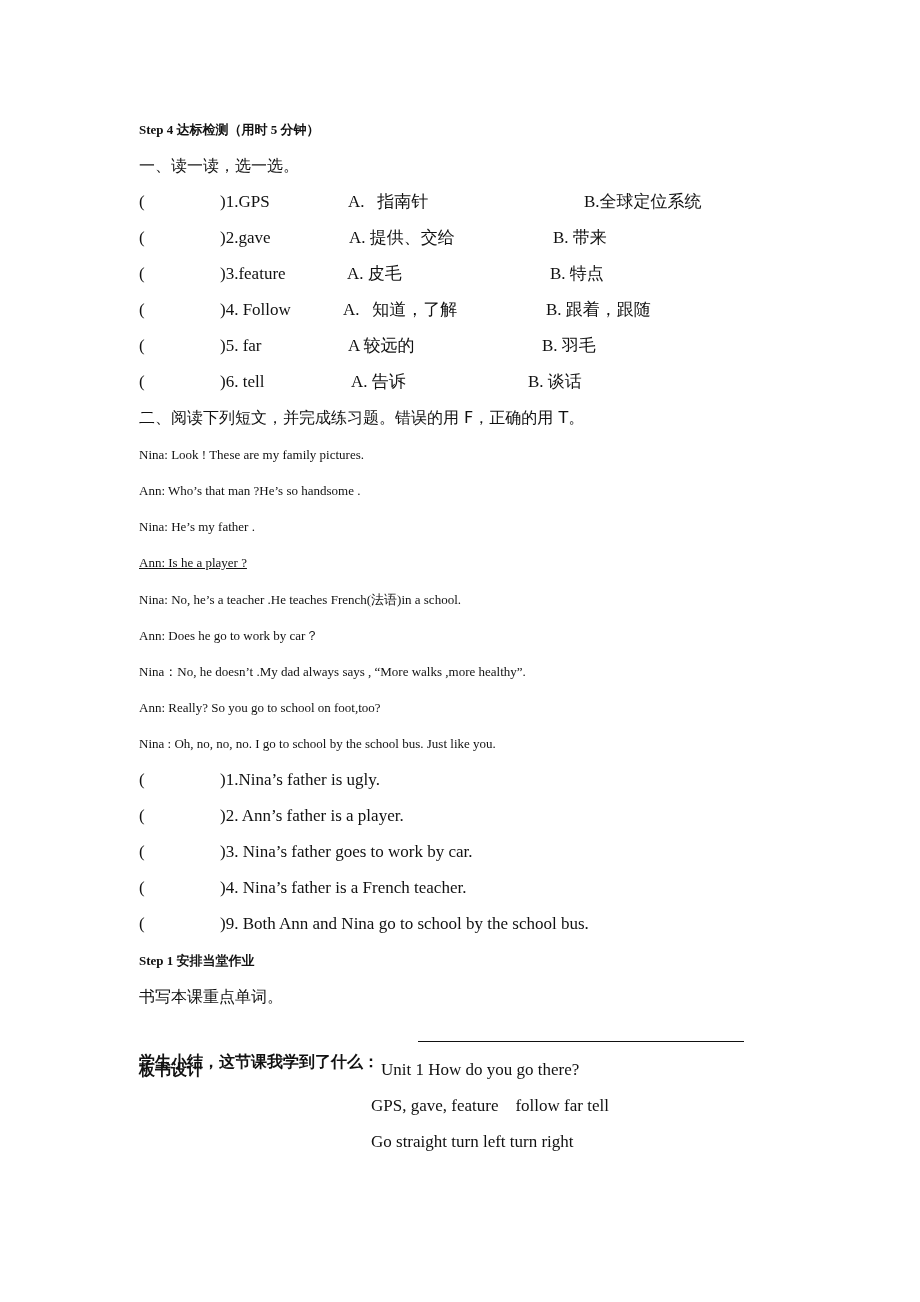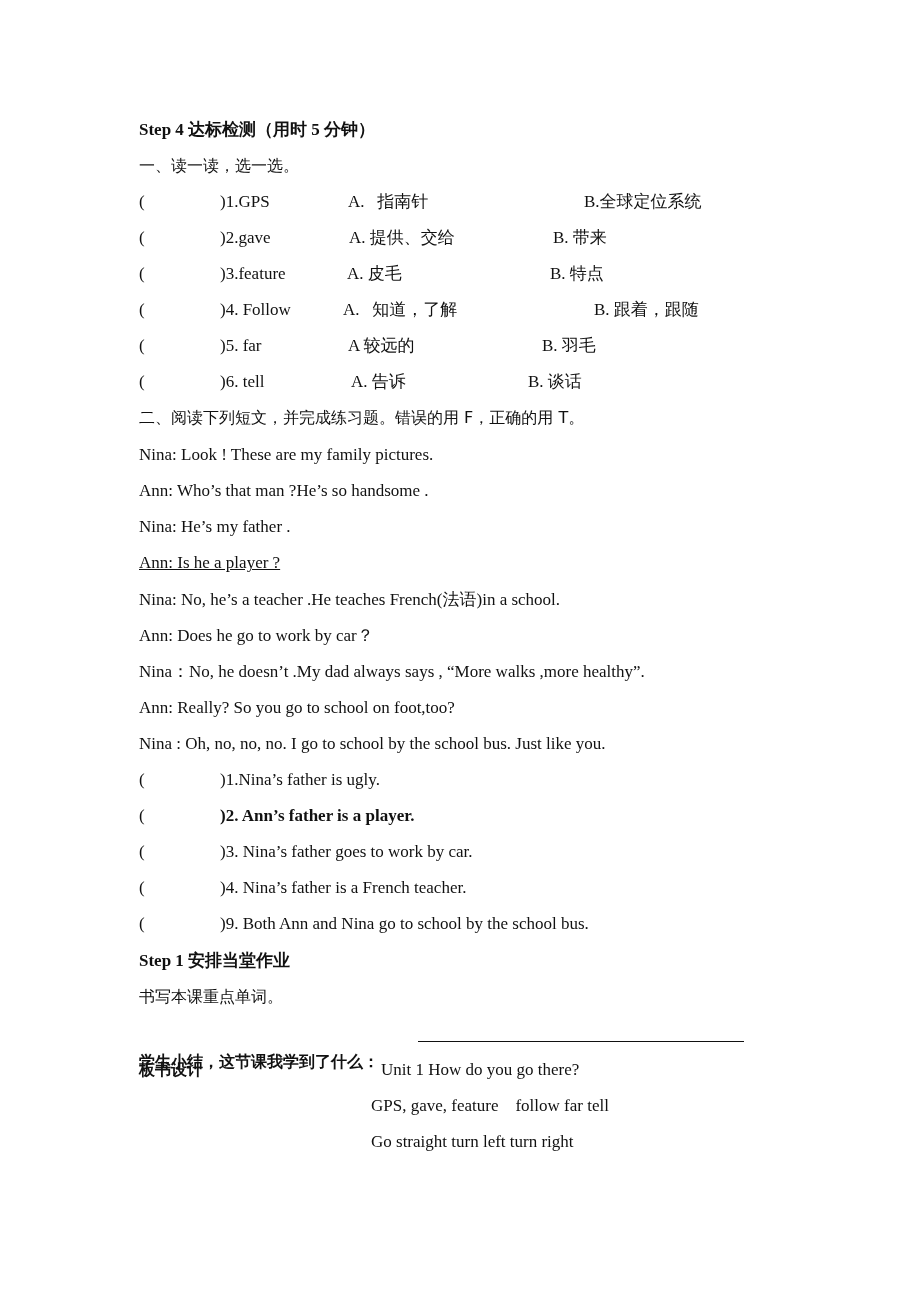--- a/index.html
+++ b/index.html
@@ -2,21 +2,21 @@
 <html><head>
 <meta charset="utf-8">
 <style>
   html, body { margin: 0; padding: 0; background: #ffffff; }
   body {
     width: 920px; height: 1302px; position: relative; overflow: hidden;
     font-family: "Liberation Serif", "DejaVu Serif", serif;
     color: #111111;
   }
   .line {
-    position: absolute; left: 139px; font-size: 17px; line-height: 20px; white-space: pre;
+    position: absolute; left: 139px; font-size: 13px; line-height: 20px; white-space: pre;
   }
   .bold { font-weight: bold; }
   .cjk { font-family: "DejaVu Sans", sans-serif; font-size: 16px; }
   .abs { position: absolute; white-space: pre; font-size: 17px; line-height: 20px; }
   .underline-blank {
     position: absolute; left: 418px; top: 1041px; width: 326px; height: 0;
     border-bottom: 1.5px solid #111;
   }
 </style>
 </head>
@@ -41,21 +41,21 @@
 <div>
   <span class="abs" style="left:139px;top:264px;">(</span>
   <span class="abs" style="left:220px;top:264px;">)3.feature</span>
   <span class="abs" style="left:347px;top:264px;">A. 皮毛</span>
   <span class="abs" style="left:550px;top:264px;">B. 特点</span>
 </div>
 <div>
   <span class="abs" style="left:139px;top:300px;">(</span>
   <span class="abs" style="left:220px;top:300px;">)4. Follow</span>
   <span class="abs" style="left:343px;top:300px;">A.   知道，了解</span>
-  <span class="abs" style="left:546px;top:300px;margin-left:48px;">B. 跟着，跟随</span>
+  <span class="abs" style="left:546px;top:300px;">B. 跟着，跟随</span>
 </div>
 <div>
   <span class="abs" style="left:139px;top:336px;">(</span>
   <span class="abs" style="left:220px;top:336px;">)5. far</span>
   <span class="abs" style="left:348px;top:336px;">A 较远的</span>
   <span class="abs" style="left:542px;top:336px;">B. 羽毛</span>
 </div>
 <div>
   <span class="abs" style="left:139px;top:372px;">(</span>
   <span class="abs" style="left:220px;top:372px;">)6. tell</span>
@@ -75,21 +75,21 @@
   <div class="line" style="top:662px;">Nina：No, he doesn’t .My dad always says , “More walks ,more healthy”.</div>
   <div class="line" style="top:698px;">Ann: Really? So you go to school on foot,too?</div>
   <div class="line" style="top:734px;">Nina : Oh, no, no, no. I go to school by the school bus. Just like you.</div>
 </div>
 
 <div>
   <span class="abs" style="left:139px;top:770px;">(</span>
   <span class="abs" style="left:220px;top:770px;">)1.Nina’s father is ugly.</span>
 
   <span class="abs" style="left:139px;top:806px;">(</span>
-  <span class="abs" style="left:220px;top:806px;font-weight:bold;">)2. Ann’s father is a player.</span>
+  <span class="abs" style="left:220px;top:806px;">)2. Ann’s father is a player.</span>
 
   <span class="abs" style="left:139px;top:842px;">(</span>
   <span class="abs" style="left:220px;top:842px;">)3. Nina’s father goes to work by car.</span>
 
   <span class="abs" style="left:139px;top:878px;">(</span>
   <span class="abs" style="left:220px;top:878px;">)4. Nina’s father is a French teacher.</span>
 
   <span class="abs" style="left:139px;top:914px;">(</span>
   <span class="abs" style="left:220px;top:914px;">)9. Both Ann and Nina go to school by the school bus.</span>
 </div>

